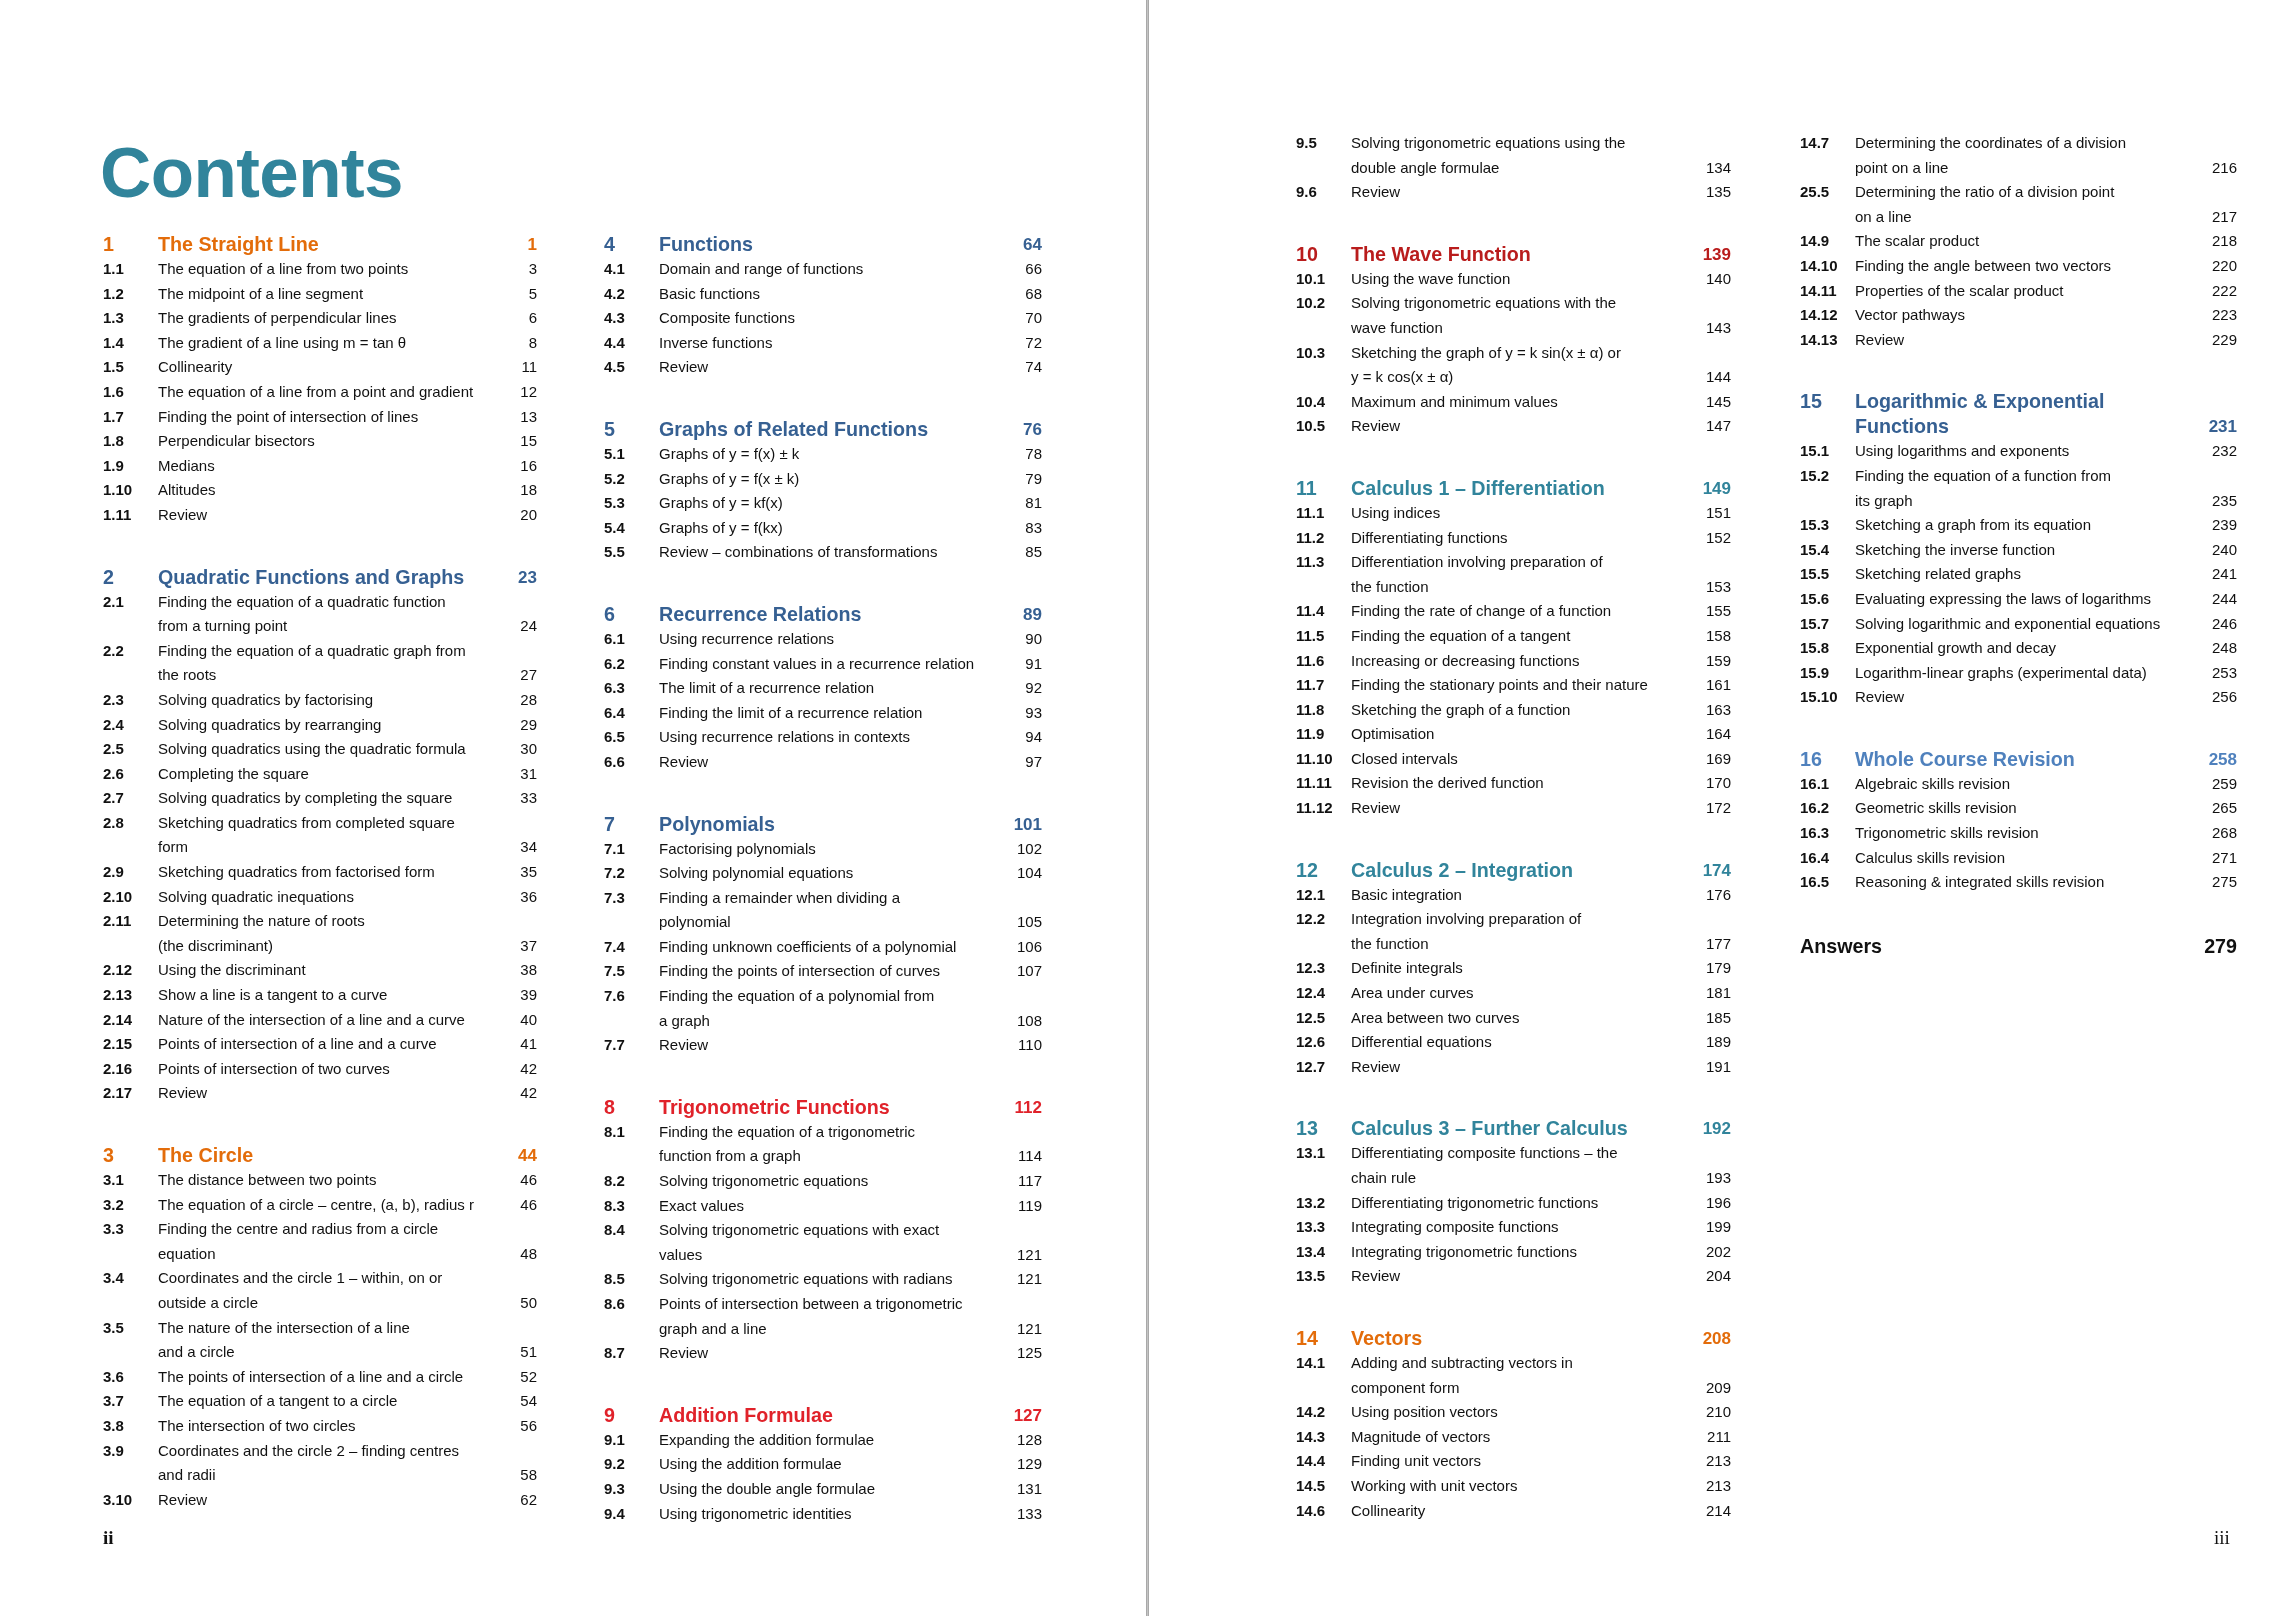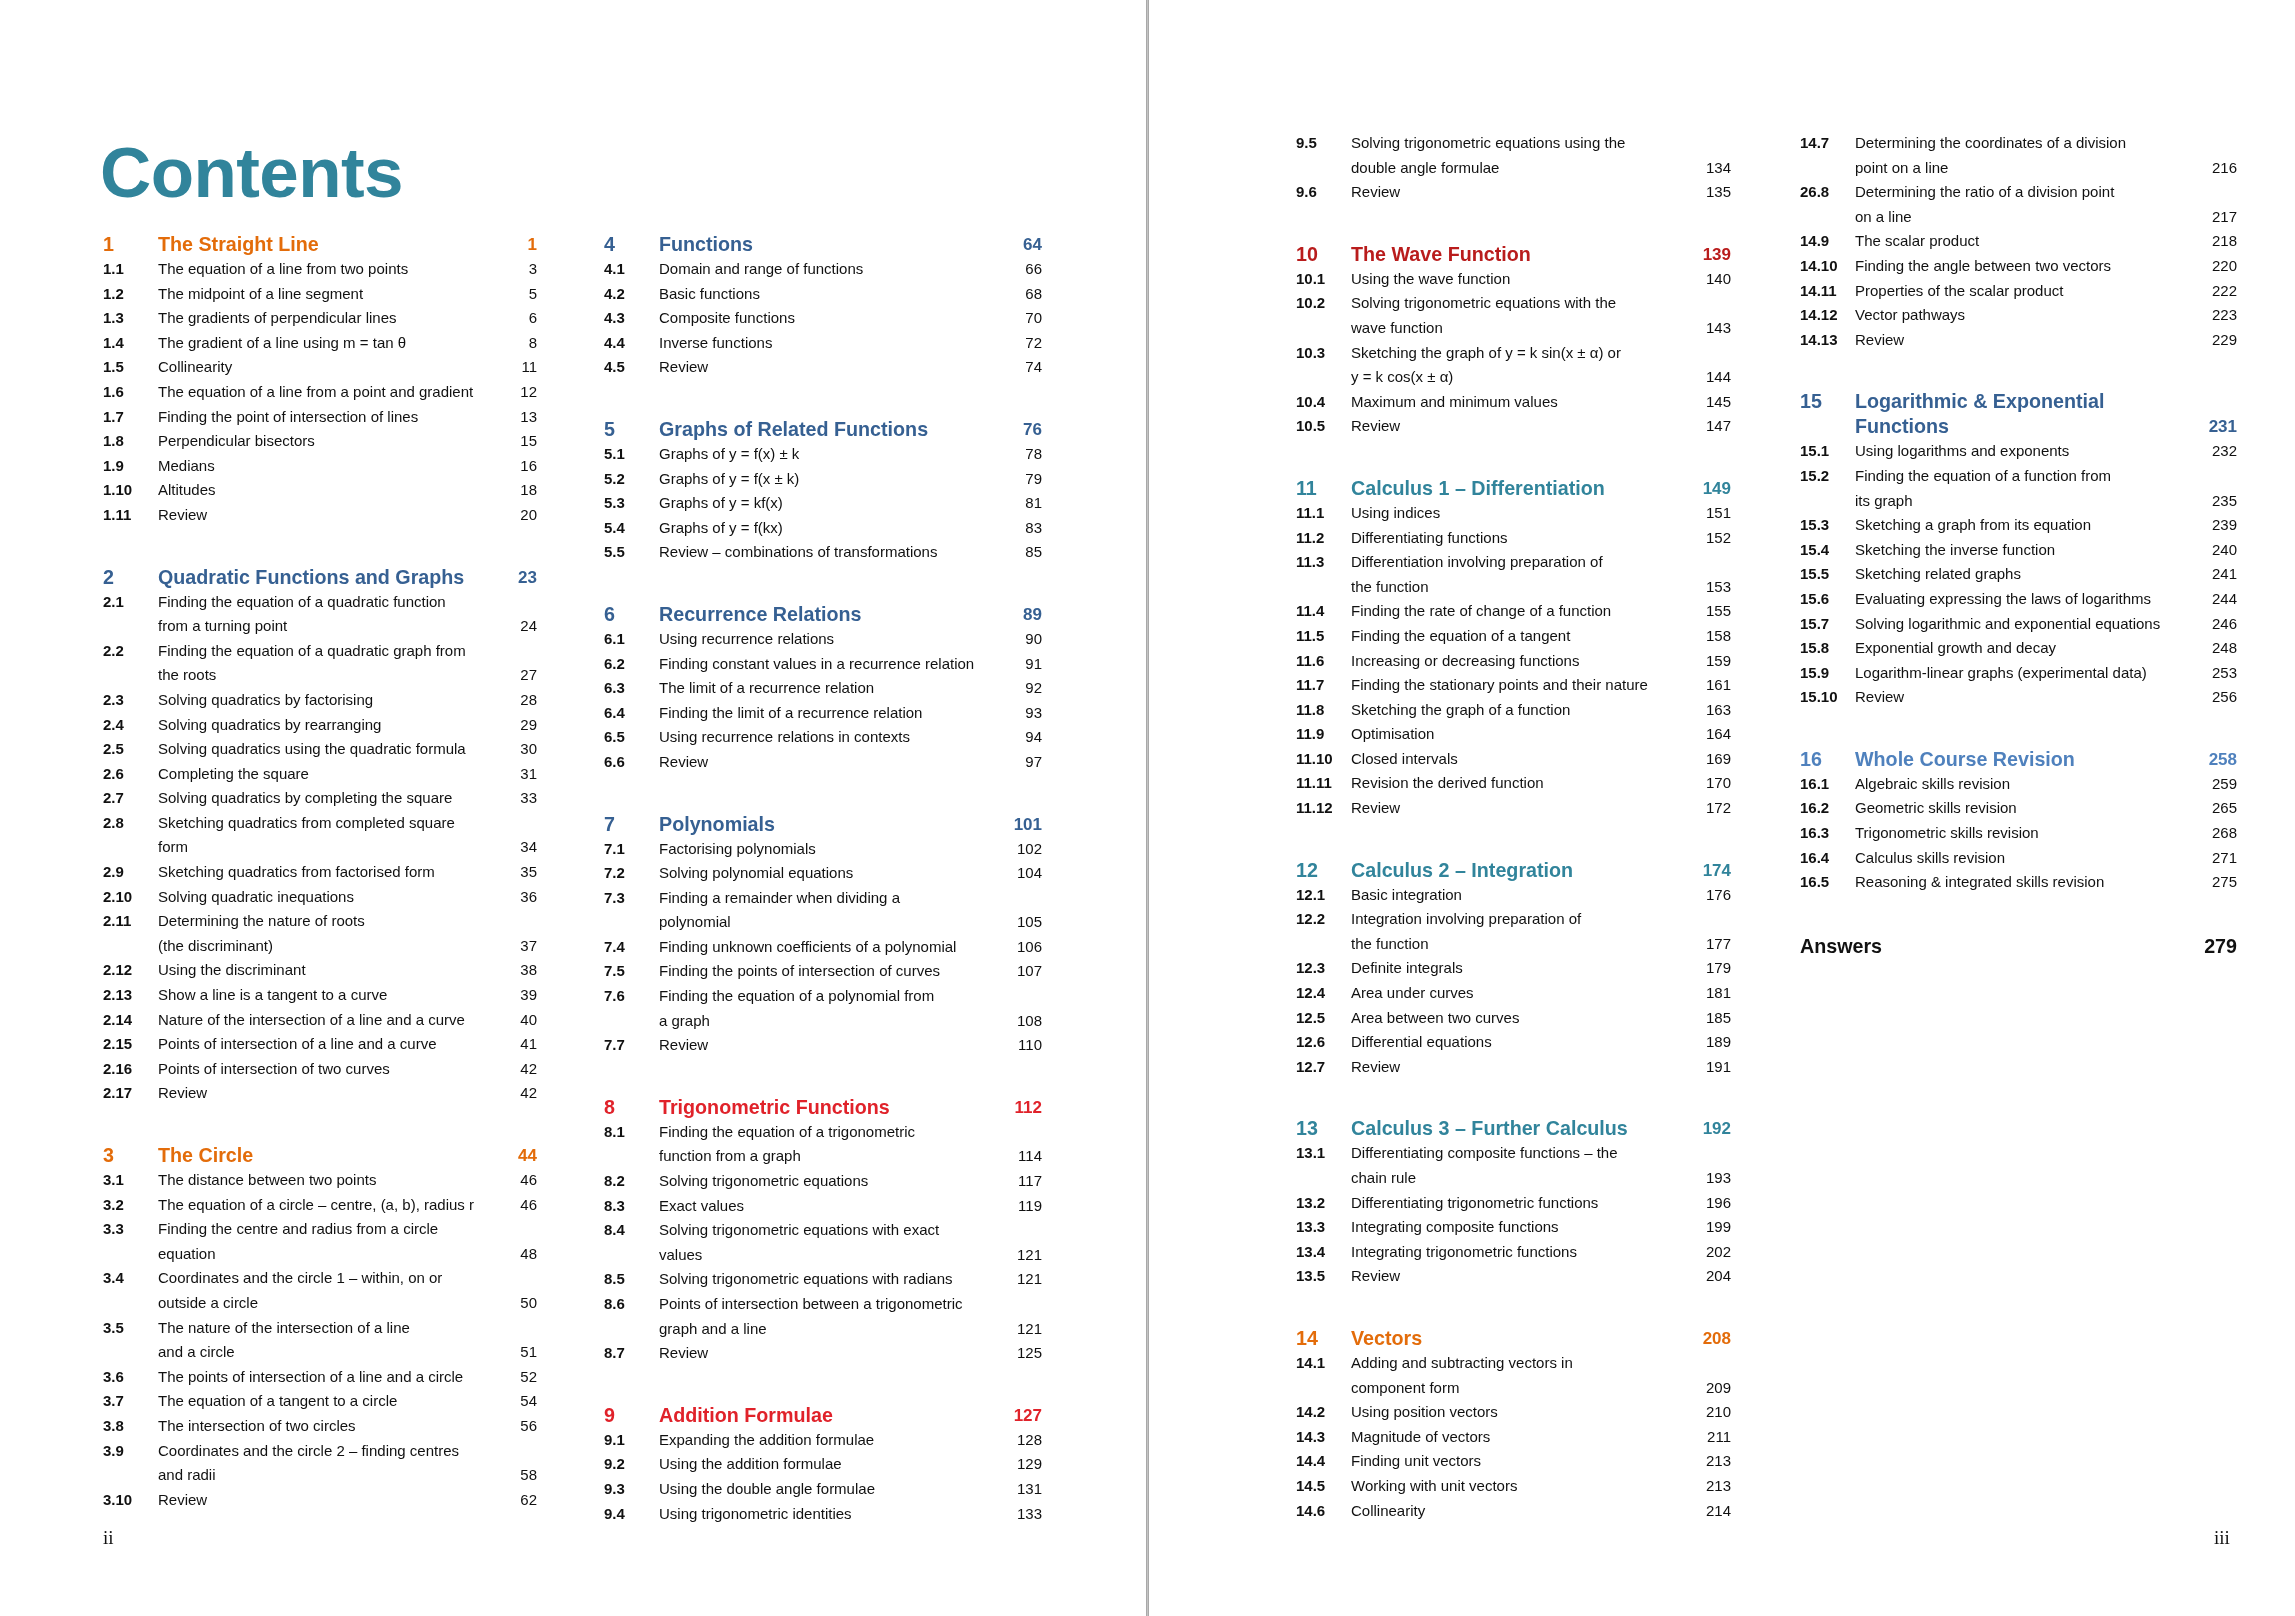--- a/index.html
+++ b/index.html
@@ -498,21 +498,21 @@
           <span class="text">Using the double angle formulae</span>
           <span class="pg">131</span>
         </div>
         <div class="row">
           <span class="num">9.4</span>
           <span class="text">Using trigonometric identities</span>
           <span class="pg">133</span>
         </div>
       </div>
     </div>
-  <div class="footer-pg" style="left:103px;">ii</div>
+  <div class="footer-pg" style="left:103px;font-weight:bold;">ii</div>
 </div>
 
 <div class="divider"></div>
 
 <div class="page page-right">
   <div class="col" id="col2" style="left:115px; top:131px; width:435px;">
       <div class="chapter">
         <div class="row">
           <span class="num">9.5</span>
           <span class="text">Solving trigonometric equations using the</span>
@@ -765,21 +765,21 @@
       <div class="chapter">
         <div class="row">
           <span class="num">14.7</span>
           <span class="text">Determining the coordinates of a division</span>
         </div>
         <div class="row">
           <span class="text">point on a line</span>
           <span class="pg">216</span>
         </div>
         <div class="row">
-          <span class="num">26.8</span>
+          <span class="num">25.5</span>
           <span class="text">Determining the ratio of a division point</span>
         </div>
         <div class="row">
           <span class="text">on a line</span>
           <span class="pg">217</span>
         </div>
         <div class="row">
           <span class="num">14.9</span>
           <span class="text">The scalar product</span>
           <span class="pg">218</span>

